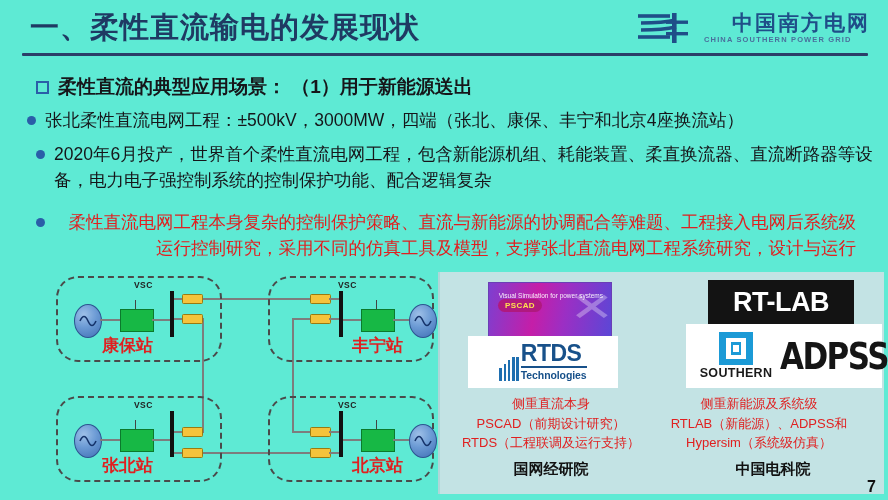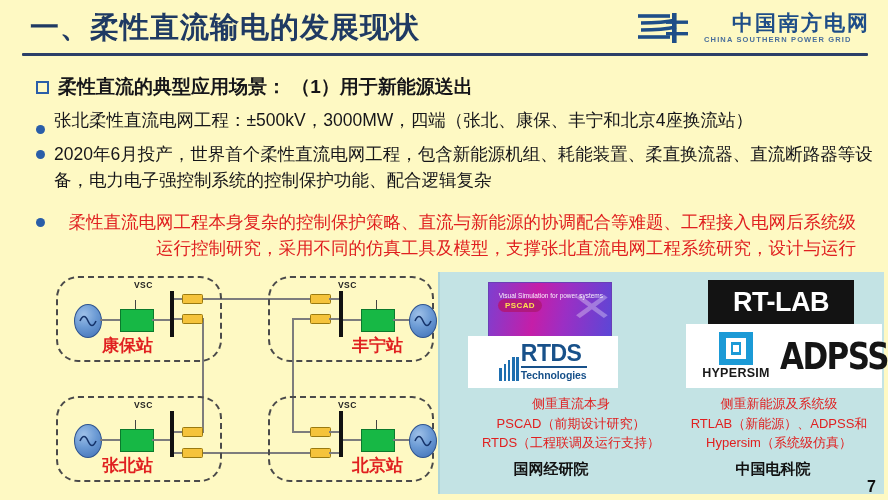--- a/index.html
+++ b/index.html
@@ -2,21 +2,21 @@
 <html lang="zh"><head>
 <meta charset="utf-8">
 <title>Slide 7</title>
 <style>
   html,body{margin:0;padding:0;}
   body{
     width:888px;height:500px;overflow:hidden;background:#ffffff;
     font-family:"Liberation Sans","DejaVu Sans",sans-serif;
     -webkit-font-smoothing:antialiased;
   }
-  .slide{position:relative;width:888px;height:500px;background:#fef9c3;}
+  .slide{position:relative;width:888px;height:500px;background:#5eead4;}
 
   
   .header{position:absolute;left:0;top:0;width:888px;height:58px;}
   .hdr-title{
     position:absolute;left:30px;top:8px;
     font-size:29px;font-weight:bold;color:#1f3a63;
     letter-spacing:1px;white-space:nowrap;
   }
   .hdr-rule{
     position:absolute;left:22px;top:53px;width:846px;height:3px;
@@ -31,21 +31,21 @@
   
   .body-area{position:absolute;left:0;top:58px;width:888px;}
   .b-head{position:absolute;left:36px;top:16px;display:flex;align-items:center;gap:9px;}
   .sq{width:13px;height:13px;border:2.5px solid #2a5ea8;box-sizing:border-box;flex:0 0 auto;}
   .b-head-tx{font-size:19px;font-weight:bold;color:#16161a;white-space:nowrap;}
 
   .bullet{position:absolute;display:flex;gap:9px;}
   .dot{width:9px;height:9px;border-radius:50%;background:#2a5ea8;flex:0 0 auto;margin-top:8px;}
   .btx{font-size:17.5px;color:#16161a;line-height:1.48;}
   .btx.red{color:#e02020;}
-  .bullet.b1{left:36px;top:50px;width:840px;align-items:flex-end;}
+  .bullet.b1{left:27px;top:50px;width:840px;}
   .bullet.b2{left:36px;top:84px;width:840px;}
   .bullet.b3{left:36px;top:152px;width:820px;text-align:right;}
 
   
   .diagram{position:absolute;left:52px;top:272px;width:388px;height:222px;}
   .stn{position:absolute;border:2px dashed #4a4a4a;border-radius:22px;width:166px;height:86px;box-sizing:border-box;}
   .stn.s1{left:4px;top:4px;}    
   .stn.s2{left:216px;top:4px;}  
   .stn.s3{left:4px;top:124px;}  
   .stn.s4{left:216px;top:124px;}
@@ -98,21 +98,21 @@
   .hyp-sq::before{content:"";position:absolute;left:7px;top:6px;width:20px;height:21px;
        border:4px solid #fff;border-left-width:5px;border-right-width:5px;box-sizing:border-box;}
   .hyp-sq::after{content:"";position:absolute;left:14px;top:13px;width:6px;height:7px;background:#fff;}
   .hyp-tx{font-size:12.5px;font-weight:bold;color:#1a1a1a;letter-spacing:.3px;}
 
   .adpss{position:absolute;left:346px;top:46px;width:96px;height:64px;background:#fff;
          display:flex;align-items:center;justify-content:center;}
   .adpss span{font-size:31px;font-weight:bold;color:#151515;letter-spacing:-1.5px;
               transform:scaleY(1.18);font-family:"DejaVu Sans",sans-serif;}
 
-  .cap{position:absolute;top:122px;width:222px;text-align:center;color:#e02020;padding-left:20px;}
+  .cap{position:absolute;top:122px;width:222px;text-align:center;color:#e02020;}
   .cap.l{left:0;} .cap.r{left:208px;}
   .cap .t1{font-size:13px;line-height:1.5;}
   .cap .t2{font-size:13px;line-height:1.5;}
   .org{position:absolute;top:188px;width:222px;text-align:center;font-size:15px;font-weight:bold;color:#111;}
   .org.l{left:0;} .org.r{left:222px;}
 
   .pgno{position:absolute;right:12px;bottom:4px;font-size:16px;font-weight:bold;color:#111;}
 </style>
 </head>
 <body>
@@ -276,21 +276,21 @@
           </span>
         </div>
       </div>
 
       <div class="rtlab">
         <span>RT-LAB</span>
       </div>
 
       <div class="hyp">
         <span class="hyp-sq"></span>
-        <span class="hyp-tx">HYPERSIM</span>
+        <span class="hyp-tx">SOUTHERN</span>
       </div>
 
       <div class="adpss">
         <span>ADPSS</span>
       </div>
     </div>
 
     <div class="cap l">
       <div class="t1">侧重直流本身</div>
       <div class="t2">PSCAD（前期设计研究）</div>

